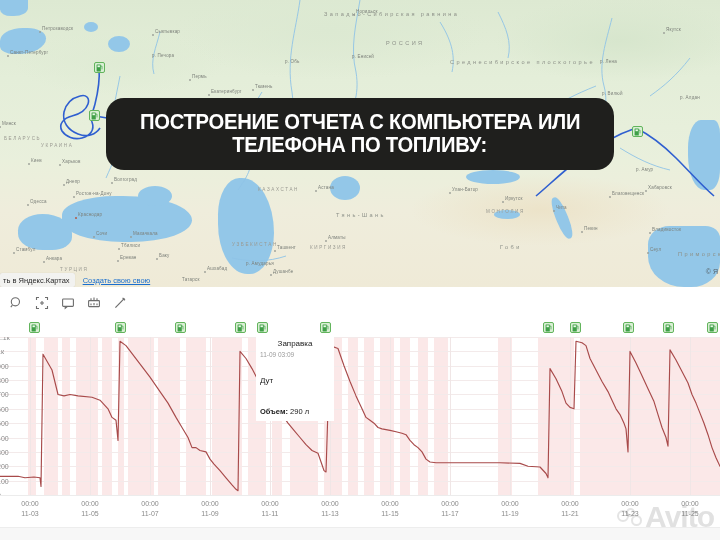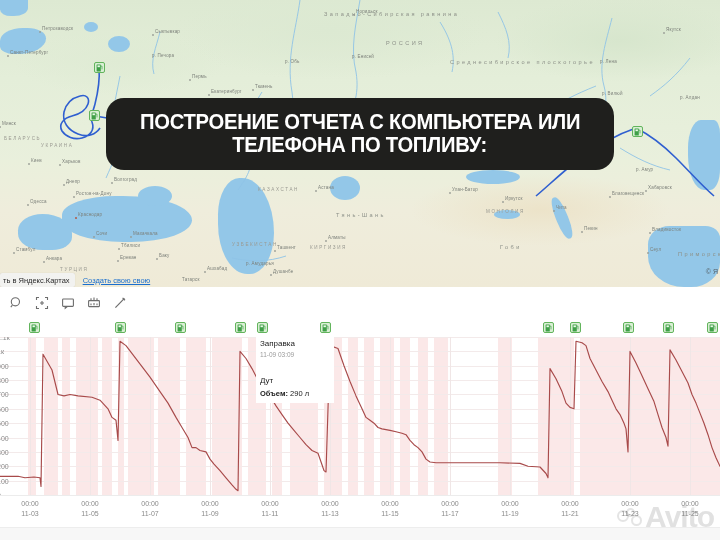--- a/index.html
+++ b/index.html
@@ -153,24 +153,24 @@
     text-align: center; color: #8a8a8a; font-size: 7px; line-height: 1.45;
     white-space: nowrap;
   }
 
   
   #chart-tooltip {
     position: absolute; left: 256px; top: 337px; width: 78px;
     background: #ffffff; padding: 2px 4px 4px 4px; z-index: 35;
     line-height: 1.35;
   }
-  #chart-tooltip .tt-title { font-size: 8px; color: #1b1b1b; }
+  #chart-tooltip .tt-title { font-size: 8px; color: #1b1b1b; text-align: center; }
   #chart-tooltip .tt-time  { font-size: 6.5px; color: #9a9a9a; margin-top: 1px; }
   #chart-tooltip .tt-sensor{ font-size: 8px; color: #1b1b1b; margin-top: 16px; }
-  #chart-tooltip .tt-vol   { font-size: 7.5px; color: #1b1b1b; margin-top: 3px; }
+  #chart-tooltip .tt-vol   { font-size: 7.5px; color: #1b1b1b; margin-top: 21px; }
   #chart-tooltip .tt-vol b { font-weight: bold; }
 
   
   #avito-watermark {
     position: absolute; right: 6px; bottom: 6px; z-index: 50;
     color: rgba(120,120,120,0.22); font-size: 30px; font-weight: bold;
     letter-spacing: -1px; display: flex; align-items: center; gap: 2px;
   }
   #avito-watermark .wm-rings { position: relative; width: 26px; height: 18px; }
   #avito-watermark .wm-rings i {

